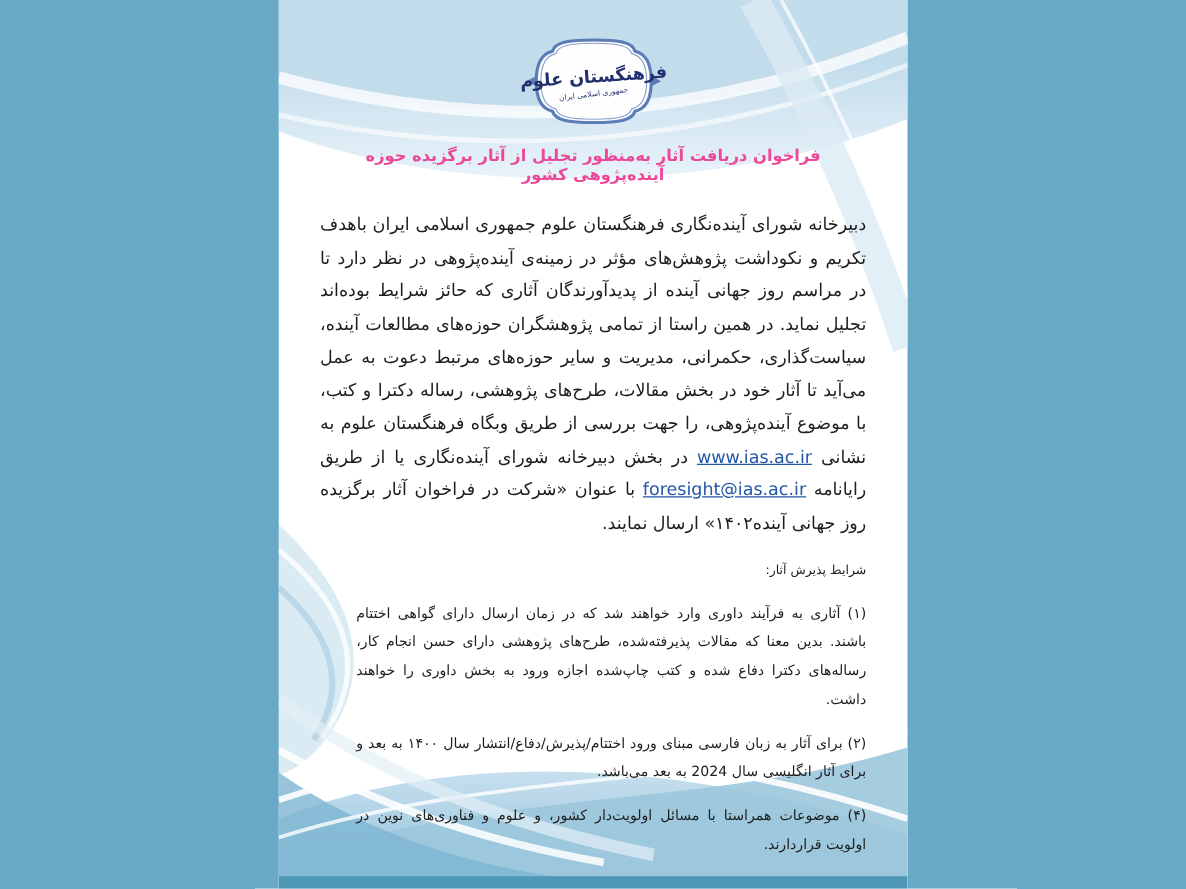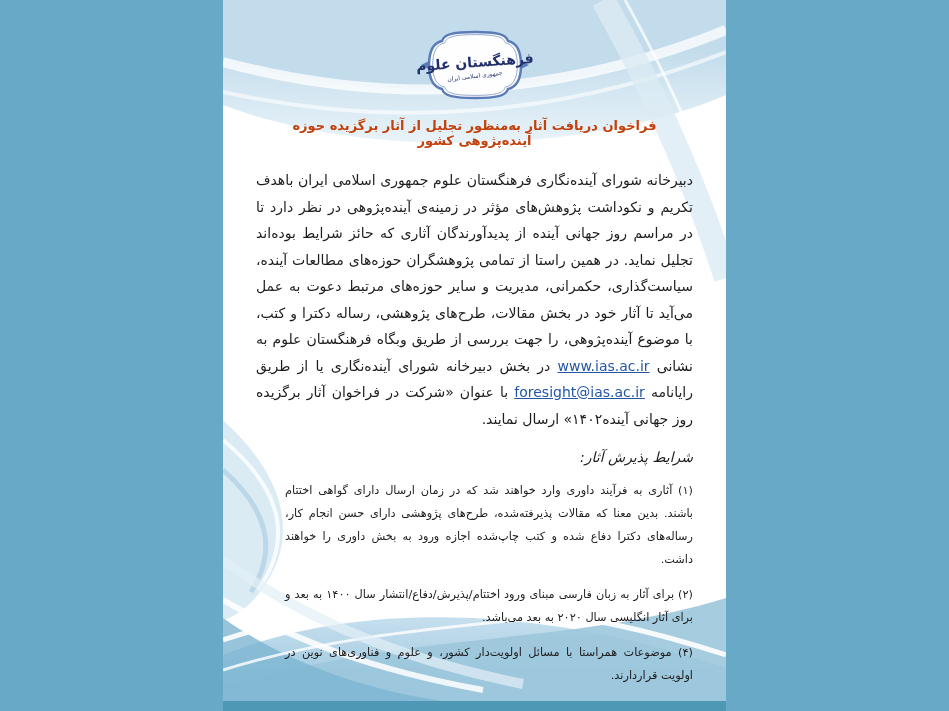--- a/index.html
+++ b/index.html
@@ -21,28 +21,28 @@
   .logo svg{position:absolute;left:0;top:0;width:100%;height:100%;}
   .logo-text{
     position:absolute;left:0;top:0;right:0;bottom:0;
     display:flex;flex-direction:column;align-items:center;justify-content:center;
     padding-top:2px;
   }
   .logo-title{font-size:14px;font-weight:bold;color:#21306c;transform:rotate(-4deg);letter-spacing:-0.5px;}
   .logo-subtitle{font-size:6px;color:#2a3a77;margin-top:2px;transform:rotate(-7deg);}
   .heading{
     margin:14px 0 0;text-align:center;font-weight:bold;
-    font-size:13px;color:#c2410c;
+    font-size:13px;color:#ec4899;
   }
   .para{
     margin:19px 0 0;font-size:14px;line-height:26.5px;
     text-align:justify;
   }
   .link{color:#2456a8;text-decoration:underline;cursor:pointer;}
-  .cond-heading{margin-top:15px;font-size:14px;line-height:20px;font-style:italic;}
+  .cond-heading{margin-top:15px;font-size:10px;line-height:20px;}
   .cond{margin-top:12px;font-size:11.3px;line-height:23px;text-align:justify;margin-left:29px;}
 </style>
 </head>
 <body>
 
 <div class="page">
   <div class="flyer">
 
     <svg class="waves" viewBox="0 0 503 711" preserveAspectRatio="none" aria-hidden="true">
       <defs>
@@ -92,18 +92,18 @@
         </div>
       </div>
 
       <h1 class="heading">فراخوان دریافت آثار به‌منظور تجلیل از آثار برگزیده حوزه آینده‌پژوهی کشور</h1>
 
       <p class="para"><span>دبیرخانه شورای آینده‌نگاری فرهنگستان علوم جمهوری اسلامی ایران باهدف تکریم و نکوداشت پژوهش‌های مؤثر در زمینه‌ی آینده‌پژوهی در نظر دارد تا در مراسم روز جهانی آینده از پدیدآورندگان آثاری که حائز شرایط بوده‌اند تجلیل نماید. در همین راستا از تمامی پژوهشگران حوزه‌های مطالعات آینده، سیاست‌گذاری، حکمرانی، مدیریت و سایر حوزه‌های مرتبط دعوت به عمل می‌آید تا آثار خود در بخش مقالات، طرح‌های پژوهشی، رساله دکترا و کتب، با موضوع آینده‌پژوهی، را جهت بررسی از طریق وبگاه فرهنگستان علوم به نشانی </span><a class="link">www.ias.ac.ir</a><span> در بخش دبیرخانه شورای آینده‌نگاری یا از طریق رایانامه </span><a class="link">foresight@ias.ac.ir</a><span> با عنوان «شرکت در فراخوان آثار برگزیده روز جهانی آینده۱۴۰۲» ارسال نمایند.</span></p>
 
       <div class="cond-heading">شرایط پذیرش آثار:</div>
 
       <div class="cond">(۱) آثاری به فرآیند داوری وارد خواهند شد که در زمان ارسال دارای گواهی اختتام باشند. بدین معنا که مقالات پذیرفته‌شده، طرح‌های پژوهشی دارای حسن انجام کار، رساله‌های دکترا دفاع شده و کتب چاپ‌شده اجازه ورود به بخش داوری را خواهند داشت.</div>
-      <div class="cond">(۲) برای آثار به زبان فارسی مبنای ورود اختتام/پذیرش/دفاع/انتشار سال ۱۴۰۰ به بعد و برای آثار انگلیسی سال ۲۰۲۰ به بعد می‌باشد.</div>
+      <div class="cond">(۲) برای آثار به زبان فارسی مبنای ورود اختتام/پذیرش/دفاع/انتشار سال ۱۴۰۰ به بعد و برای آثار انگلیسی سال 2024 به بعد می‌باشد.</div>
       <div class="cond">(۴) موضوعات همراستا با مسائل اولویت‌دار کشور، و علوم و فناوری‌های نوین در اولویت قراردارند.</div>
 
     </div>
   </div>
 </div>
 
 </body></html>

